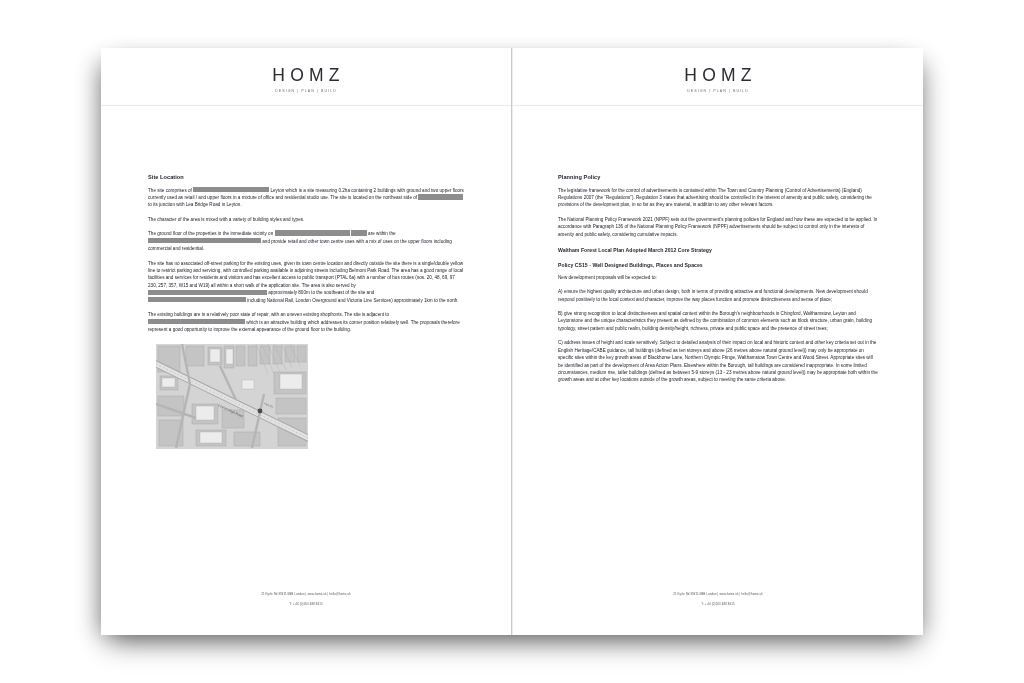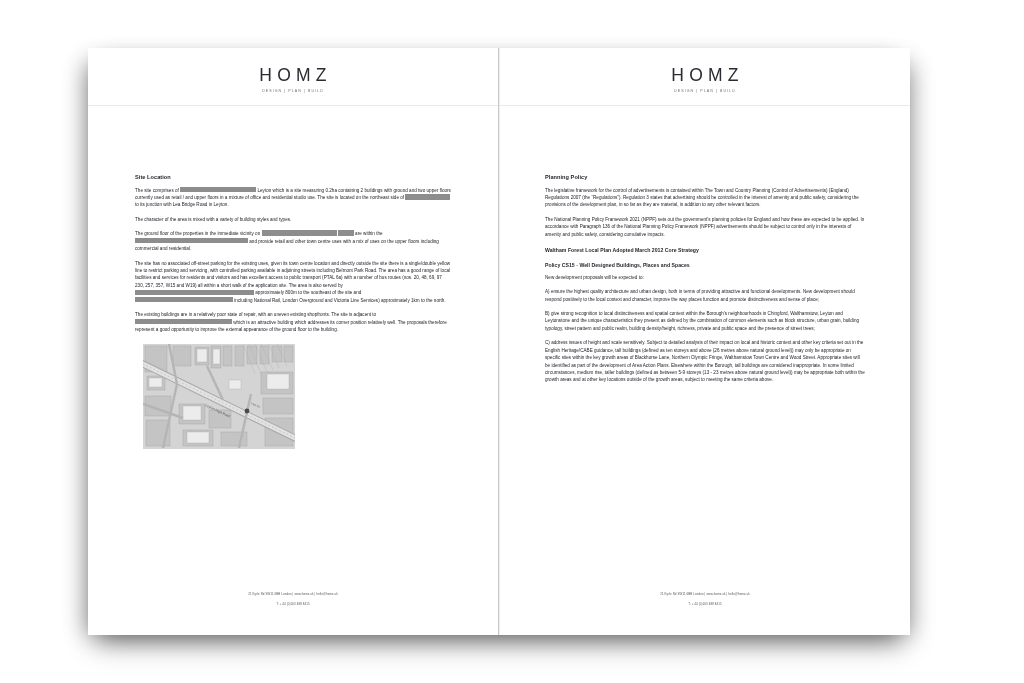--- a/index.html
+++ b/index.html
@@ -11,21 +11,21 @@
     width: 1024px;
     height: 683px;
     font-family: "Liberation Sans", sans-serif;
     overflow: hidden;
     position: relative;
   }
 
   
   #spread {
     position: absolute;
-    left: 88px;
+    left: 101px;
     top: 48px;
     width: 822px;
     height: 587px;
     background: #0f172a;
     box-shadow: 0 14px 26px -6px rgba(0,0,0,0.42),
                 -10px 6px 22px -8px rgba(0,0,0,0.30),
                 10px 6px 22px -8px rgba(0,0,0,0.22);
     display: flex;
   }
   .page {

